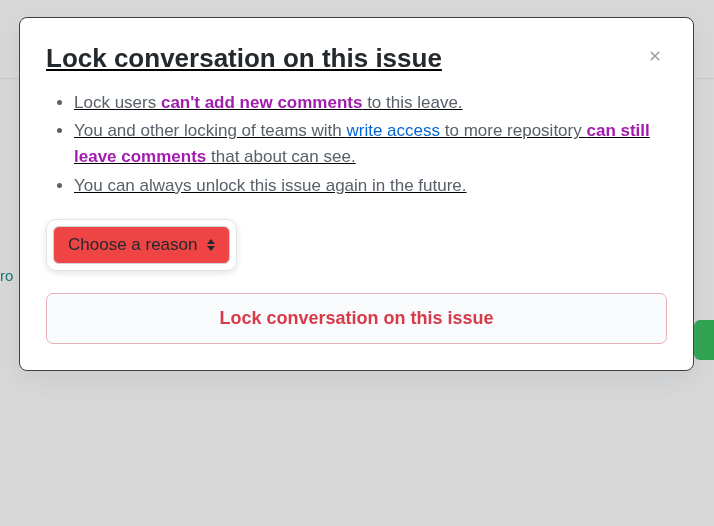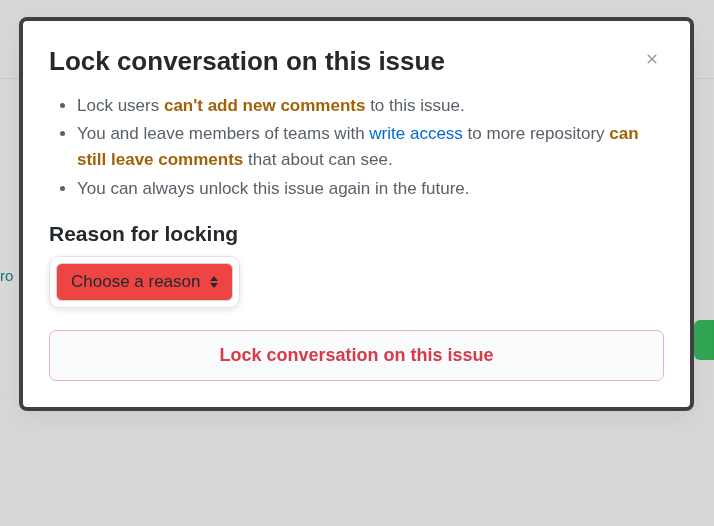--- a/index.html
+++ b/index.html
@@ -38,24 +38,25 @@
       top: 78px;
       height: 1px;
       background: #c8c8c8;
     }
     .modal {
       position: absolute;
       left: 19px;
       top: 17px;
       right: 20px;
       background: #ffffff;
-      border: 4px solid #404040;
+      border: 1px solid #404040;
       border-radius: 8px;
       padding: 24px 26px 26px 26px;
       box-shadow: 0 8px 24px rgba(140,149,159,0.2);
+      text-decoration: underline;
     }
     .modal-header {
       display: flex;
       justify-content: space-between;
       align-items: flex-start;
       margin-bottom: 14px;
     }
     .modal-title {
       font-size: 26px;
       font-weight: 600;
@@ -77,21 +78,21 @@
       margin-bottom: 20px;
     }
     .bullet-list li {
       color: #586069;
       font-size: 17px;
       line-height: 1.55;
       margin-bottom: 2px;
     }
     .bullet-list strong {
       font-weight: 600;
-      color: #a16207;
+      color: #a21caf;
     }
     .link {
       color: #0366d6;
       text-decoration: none;
       cursor: pointer;
       text-align: center;
     }
     .section-heading {
       font-size: 21px;
       font-weight: 600;
@@ -171,31 +172,30 @@
       <span>
         <svg width="16" height="16" viewBox="0 0 16 16" fill="currentColor">
           <path d="M3.72 3.72a.75.75 0 011.06 0L8 6.94l3.22-3.22a.75.75 0 111.06 1.06L9.06 8l3.22 3.22a.75.75 0 11-1.06 1.06L8 9.06l-3.22 3.22a.75.75 0 01-1.06-1.06L6.94 8 3.72 4.78a.75.75 0 010-1.06z"></path>
         </svg>
       </span>
     </button>
   </div>
 
   <ul class="bullet-list">
     <li>
-      <span>Lock users </span><strong>can't add new comments</strong><span> to this issue.</span>
+      <span>Lock users </span><strong>can't add new comments</strong><span> to this leave.</span>
     </li>
     <li>
-      <span>You and leave members of teams with </span><a class="link">write access</a><span> to more repository </span><strong>can still leave comments</strong><span> that about can see.</span>
+      <span>You and other locking of teams with </span><a class="link">write access</a><span> to more repository </span><strong>can still leave comments</strong><span> that about can see.</span>
     </li>
     <li>
       <span>You can always unlock this issue again in the future.</span>
     </li>
   </ul>
 
-  <h3 class="section-heading">Reason for locking</h3>
 
 
   <div class="select-wrap">
     <button class="select-box">
       <span>Choose a reason</span>
       <span class="select-caret">
         <span class="caret-up"></span>
         <span class="caret-down"></span>
       </span>
     </button>

